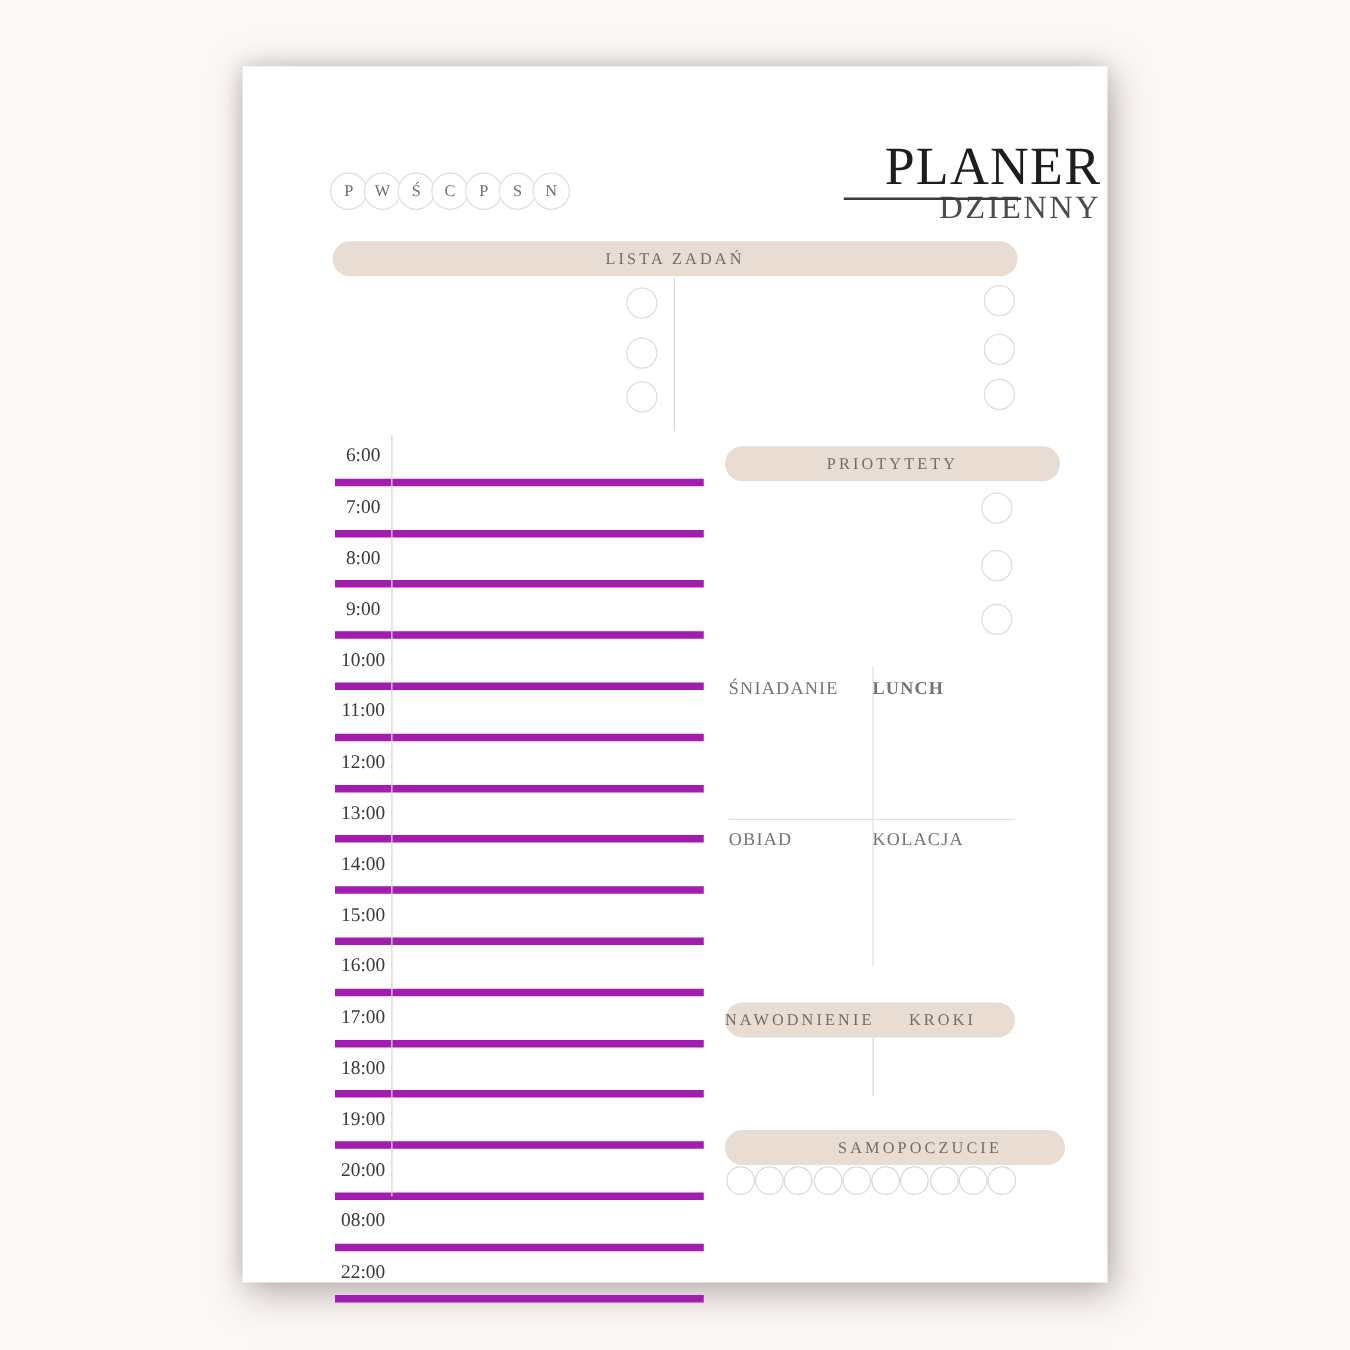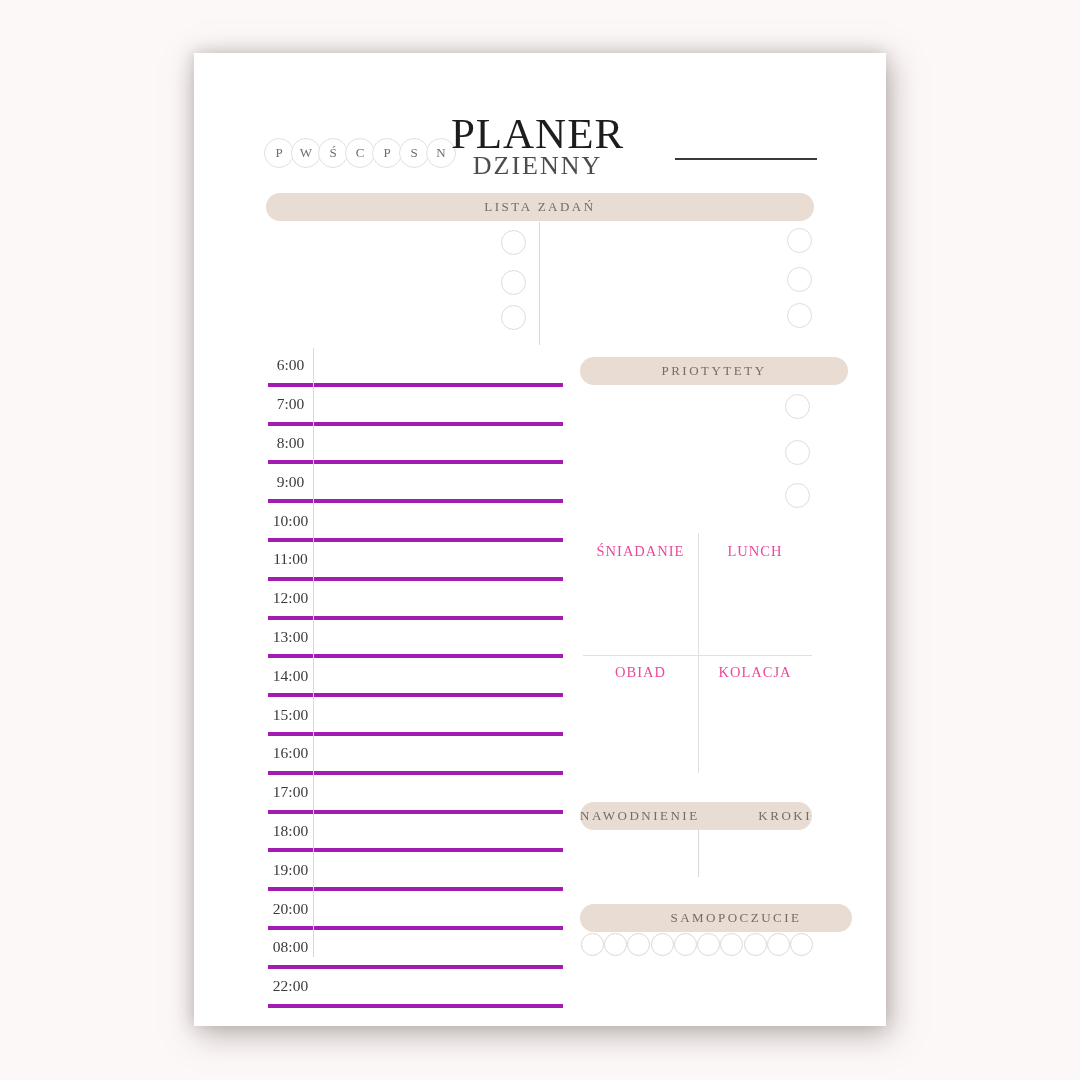--- a/index.html
+++ b/index.html
@@ -20,73 +20,73 @@
 
   
   .days { position: absolute; left: 70px; top: 85px; display: flex; }
   .day-circle {
     width: 28px; height: 28px; border-radius: 50%;
     border: 1px solid #e3dfdc; background: #fff;
     margin-right: -3px;
     display: flex; align-items: center; justify-content: center;
     font-size: 13px; color: #6e6e6e;
   }
-  .title-block { position: absolute; left: 0; top: 58px; width: 687px; text-align: center; }
+  .title-block { position: absolute; left: 0; top: 58px; width: 687px; text-align: right; }
   .title {
     font-size: 43px; line-height: 46px; color: #1d1d1d;
     letter-spacing: 1px; font-weight: 400;
   }
   .subtitle {
     font-size: 26px; line-height: 22px; color: #4c4c4c;
     letter-spacing: 2px; margin-top: -2px; font-weight: 400;
   }
   .date-line { position: absolute; left: 481px; top: 105px; width: 142px; height: 2px; background: #3a3a3a; }
 
   
   .band {
     position: absolute; height: 28px; background: #e8dcd3;
     display: flex; align-items: center; justify-content: center;
     font-size: 13px; letter-spacing: 2.5px; color: #756c66; border-radius: 14px;
   }
   .band-tasks    { left: 72px;  top: 140px; width: 548px; }
   .band-prior    { left: 386px; top: 304px; width: 268px; }
   .band-tracking { left: 386px; top: 749px; width: 232px; justify-content: space-around; }
   .band-mood     { left: 386px; top: 851px; width: 232px; padding-left: 40px; }
-  .band-tracking span { width: 50%; text-align: right; }
+  .band-tracking span { width: 50%; text-align: center; }
 
   
   .task-area { position: absolute; top: 169px; height: 123px; }
   .task-area-left  { left: 72px;  width: 272px; }
   .task-area-right { left: 346px; width: 274px; }
   .tasks-divider { position: absolute; left: 345px; top: 169px; width: 1px; height: 123px; background: #ddd6d2; }
   .circle {
     position: absolute; width: 25px; height: 25px; border-radius: 50%;
     border: 1px solid #e1dcd7; background: #fff; box-sizing: border-box;
   }
 
   
   .schedule { position: absolute; left: 74px; top: 295px; width: 295px; }
   .srow {
-    height: 34.8px; border-bottom: 4px solid #a21caf;
+    height: 34.8px; border-bottom: 6px solid #a21caf;
     display: flex; align-items: center;
   }
   .srow .time { width: 45px; text-align: center; font-size: 15.5px; color: #3a3a3a; }
   .schedule-vline { position: absolute; left: 119px; top: 295px; width: 1px; height: 609px; background: #ddd6d2; }
 
   
 
   
   .meal-vline { position: absolute; left: 504px; top: 480px; width: 1px; height: 240px; background: #e3e1df; }
   .meal-hline { position: absolute; left: 389px; top: 602px; width: 229px; height: 1px; background: #e3e1df; }
   .meal-label {
-    position: absolute; text-align: center;
-    font-size: 14.5px; letter-spacing: 1px; color: #ec4899;
+    position: absolute; 
+    font-size: 14.5px; letter-spacing: 1px; color: #737373;
   }
   .meal-tl { left: 389px; top: 490px; width: 115px; }
-  .meal-tr { left: 504px; top: 490px; width: 114px; }
+  .meal-tr { left: 504px; top: 490px; width: 114px; font-weight: bold; }
   .meal-bl { left: 389px; top: 611px; width: 115px; }
   .meal-br { left: 504px; top: 611px; width: 114px; }
   .meal-cell { position: absolute; }
   .cell-tl { left: 389px; top: 480px; width: 115px; height: 122px; }
   .cell-tr { left: 505px; top: 480px; width: 113px; height: 122px; }
   .cell-bl { left: 389px; top: 603px; width: 115px; height: 117px; }
   .cell-br { left: 505px; top: 603px; width: 113px; height: 117px; }
 
   
   .tracking-divider { position: absolute; left: 504px; top: 777px; width: 1px; height: 47px; background: #ddd6d2; }

